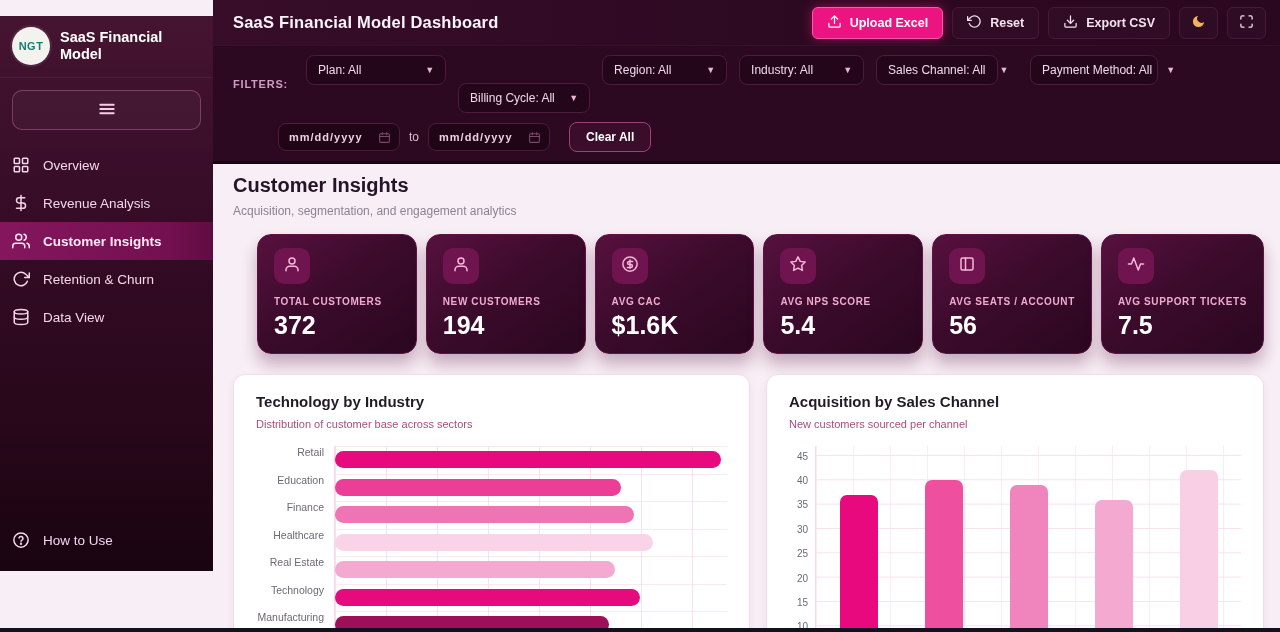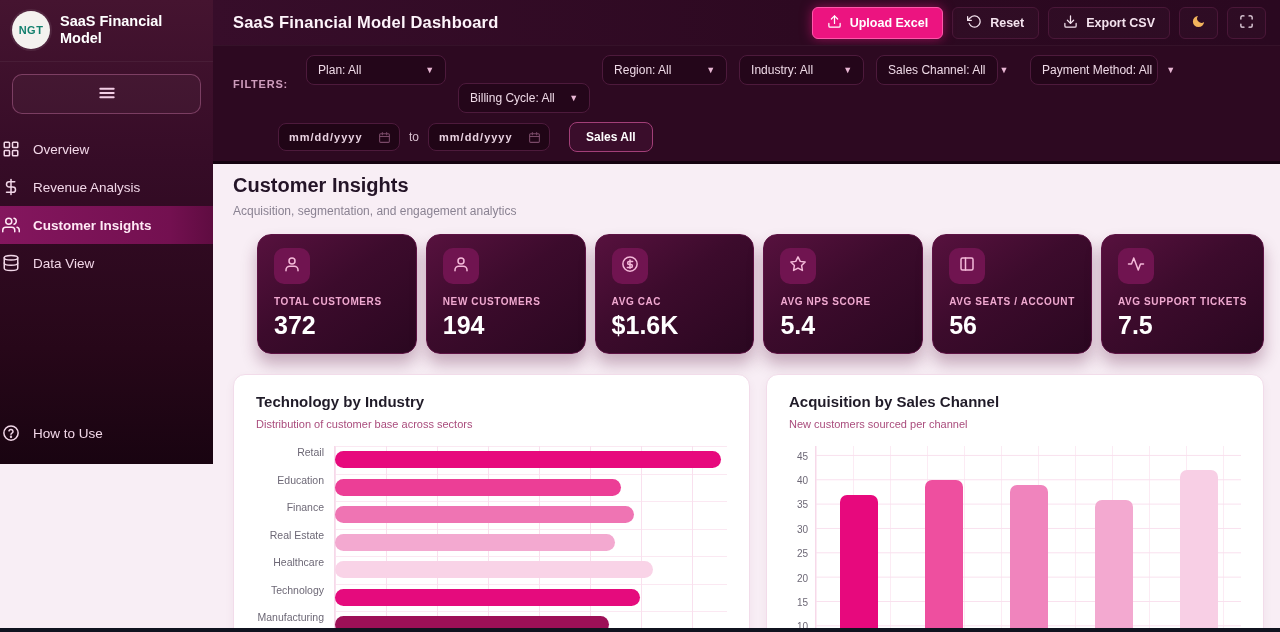--- a/index.html
+++ b/index.html
@@ -1,27 +1,27 @@
 <!DOCTYPE html>
 <html><head>
 <meta charset="utf-8">
 <style>
   * { margin:0; padding:0; box-sizing:border-box; }
   html,body { width:1280px; height:632px; overflow:hidden; font-family:"Liberation Sans", sans-serif; background:#f8eef5; }
   .app { display:flex; width:1280px; height:632px; position:relative; }
 
   
-  .sidebar { width:213px; min-width:213px; height:464px; background:linear-gradient(180deg,#451430 0%,#360c27 35%,#270719 75%,#190411 100%); display:flex; flex-direction:column; color:#f2d7e8; position:relative; z-index:3; }
+  .sidebar { width:213px; min-width:213px; height:555px; background:linear-gradient(180deg,#451430 0%,#360c27 35%,#270719 75%,#190411 100%); display:flex; flex-direction:column; color:#f2d7e8; position:relative; z-index:3;margin-top:16px; }
   .logo-row { display:flex; align-items:center; gap:10px; padding:11px 12px 12px 12px; border-bottom:1px solid rgba(255,255,255,0.05); }
   .logo-circle { width:38px; height:38px; min-width:38px; border-radius:50%; background:#f4f2ef; display:flex; align-items:center; justify-content:center; font-weight:bold; font-size:11px; color:#13806e; letter-spacing:.5px; box-shadow:0 0 0 2px rgba(255,255,255,.08); }
   .logo-title { font-size:14.5px; font-weight:bold; color:#ffffff; line-height:1.15; }
   .hamburger { margin:12px 12px 16px 12px; height:40px; border-radius:10px; background:rgba(255,255,255,0.03); border:1px solid rgba(231,137,192,0.35); display:flex; align-items:center; justify-content:center; cursor:pointer; color:#f3cfe6; }
   .hamburger svg { width:20px; height:20px; }
   .nav { display:flex; flex-direction:column; }
-  .nav-item { display:flex; align-items:center; gap:13px; height:38px; padding:0 2px; font-size:13.5px; color:#f2d7e8; cursor:pointer; }
+  .nav-item { display:flex; align-items:center; gap:13px; height:38px; padding:0 12px; font-size:13.5px; color:#f2d7e8; cursor:pointer; }
   .nav-item .icon { display:flex; align-items:center; }
   .nav-item svg { width:18px; height:18px; }
   .nav-item.active { background:linear-gradient(90deg,#84165e 0%,#731050 80%,#5f0c41 100%); color:#ffe9f5; font-weight:bold; }
   .sidebar-spacer { flex:1; }
   .sidebar-footer { padding-bottom:12px; }
 
   
   .content { flex:1; display:flex; flex-direction:column; height:632px; }
   .topbar { height:45px; min-height:45px; background:linear-gradient(90deg,#370d2a 0%,#2d0921 55%,#2a0820 100%); display:flex; align-items:center; justify-content:space-between; padding:0 14px 0 20px; }
   .topbar h1 { font-size:16.5px; font-weight:bold; color:#fdf4fa; letter-spacing:.2px; }
@@ -129,20 +129,29 @@
         <div class="nav-item active">
           <span class="icon ">
             <svg viewBox="0 0 24 24" fill="none" stroke="currentColor" stroke-width="2" stroke-linecap="round" stroke-linejoin="round">
               <circle cx="9" cy="7" r="4"></circle>
               <path d="M17 21v-2a4 4 0 0 0-4-4H5a4 4 0 0 0-4 4v2"></path>
               <path d="M16 3.13a4 4 0 0 1 0 7.75"></path>
               <path d="M23 21v-2a4 4 0 0 0-3-3.87"></path>
             </svg>
           </span>
           <span>Customer Insights</span>
+        </div>
+        <div class="nav-item">
+          <span class="icon ">
+            <svg viewBox="0 0 24 24" fill="none" stroke="currentColor" stroke-width="2" stroke-linecap="round" stroke-linejoin="round">
+              <polyline points="23 4 23 10 17 10"></polyline>
+              <path d="M20.49 15a9 9 0 1 1-2.12-9.36L23 10"></path>
+            </svg>
+          </span>
+          <span>Retention &amp; Churn</span>
         </div>
         <div class="nav-item">
           <span class="icon ">
             <svg viewBox="0 0 24 24" fill="none" stroke="currentColor" stroke-width="2" stroke-linecap="round">
               <ellipse cx="12" cy="5" rx="9" ry="3"></ellipse>
               <path d="M21 12c0 1.66-4 3-9 3s-9-1.34-9-3"></path>
               <path d="M3 5v14c0 1.66 4 3 9 3s9-1.34 9-3V5"></path>
             </svg>
           </span>
           <span>Data View</span>
@@ -254,21 +263,21 @@
           <span>mm/dd/yyyy</span>
           <span class="cal">
               <svg viewBox="0 0 24 24" fill="none" stroke="currentColor" stroke-width="2" stroke-linecap="round">
                 <rect x="3" y="5" width="18" height="16" rx="2"></rect>
                 <line x1="3" y1="10" x2="21" y2="10"></line>
                 <line x1="8" y1="3" x2="8" y2="7"></line>
                 <line x1="16" y1="3" x2="16" y2="7"></line>
               </svg>
             </span>
         </div>
-        <button class="clear-btn">Sales All</button>
+        <button class="clear-btn">Clear All</button>
       </div>
     </div>
 
     <main class="main">
       <h2 class="page-title">Customer Insights</h2>
       <p class="page-subtitle">Acquisition, segmentation, and engagement analytics</p>
 
       <div class="kpi-row" id="kpi-row">
           <div class="kpi-card">
             <div class="kpi-icon-box">
@@ -348,29 +357,29 @@
                   <div class="hbar" style="width:73.0%;background:#ec3e96"></div>
                 </div>
               </div>
               <div class="hbar-row">
                 <span class="hbar-label">Finance</span>
                 <div class="hbar-track">
                   <div class="hbar" style="width:76.2%;background:#ef74b3"></div>
                 </div>
               </div>
               <div class="hbar-row">
+                <span class="hbar-label">Healthcare</span>
+                <div class="hbar-track">
+                  <div class="hbar" style="width:81.0%;background:#f9d3e7"></div>
+                </div>
+              </div>
+              <div class="hbar-row">
                 <span class="hbar-label">Real Estate</span>
                 <div class="hbar-track">
                   <div class="hbar" style="width:71.4%;background:#f3a9d0"></div>
-                </div>
-              </div>
-              <div class="hbar-row">
-                <span class="hbar-label">Healthcare</span>
-                <div class="hbar-track">
-                  <div class="hbar" style="width:81.0%;background:#f9d3e7"></div>
                 </div>
               </div>
               <div class="hbar-row">
                 <span class="hbar-label">Technology</span>
                 <div class="hbar-track">
                   <div class="hbar" style="width:77.8%;background:#e50b7d"></div>
                 </div>
               </div>
               <div class="hbar-row">
                 <span class="hbar-label">Manufacturing</span>

